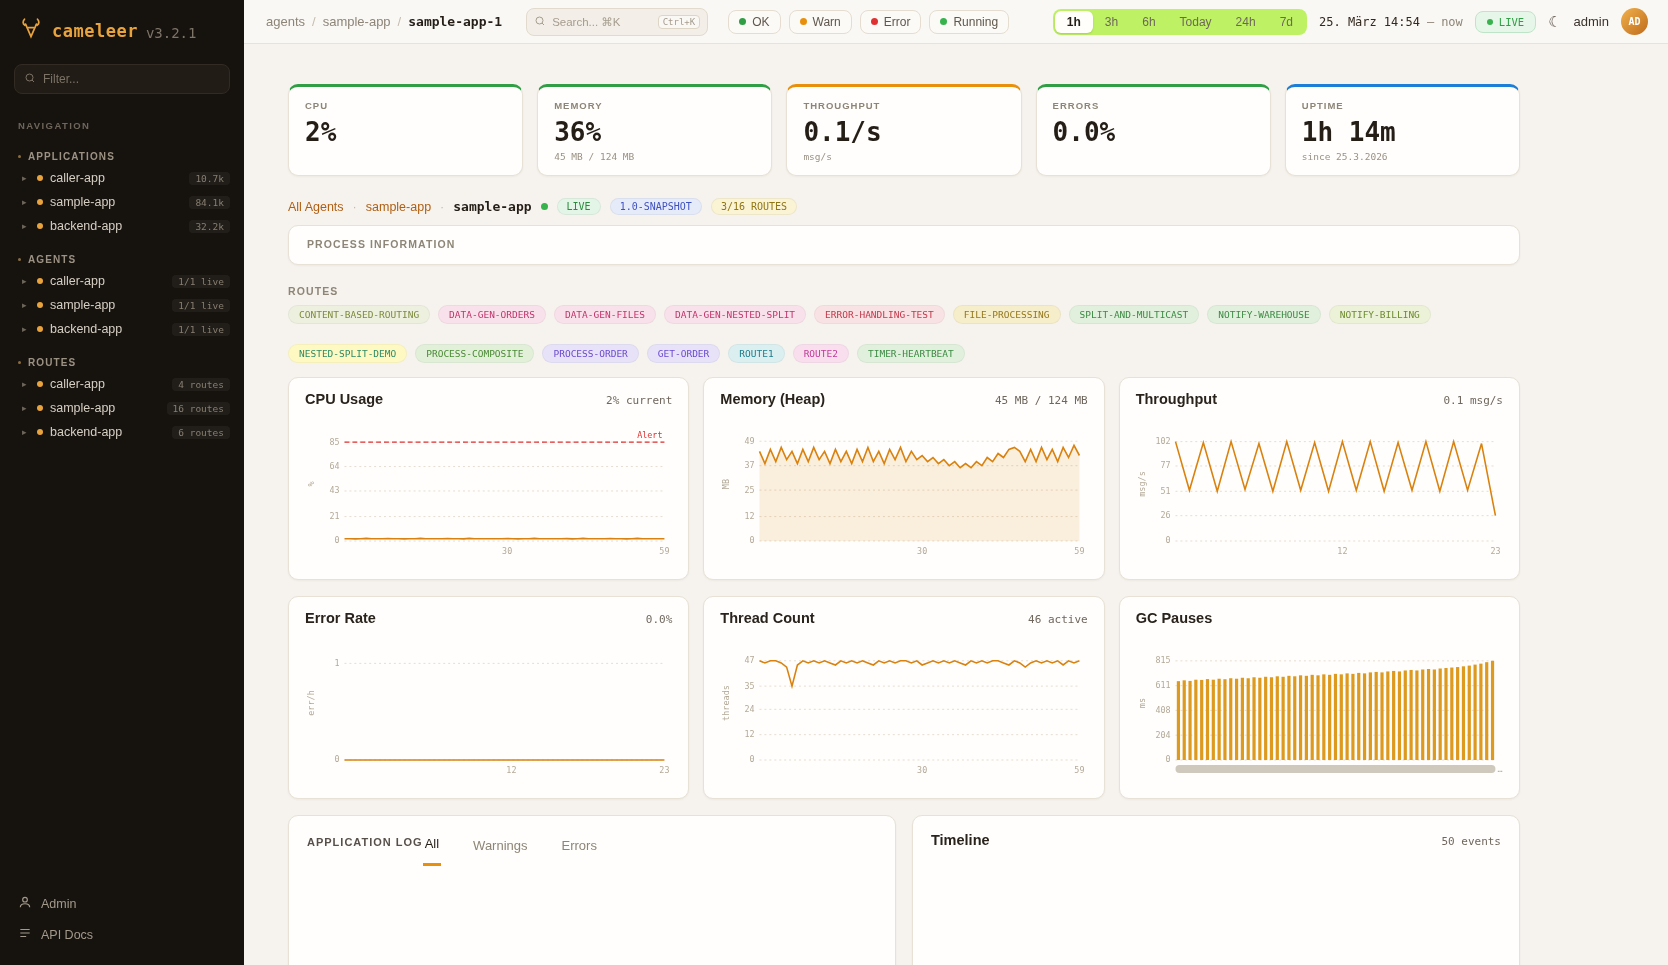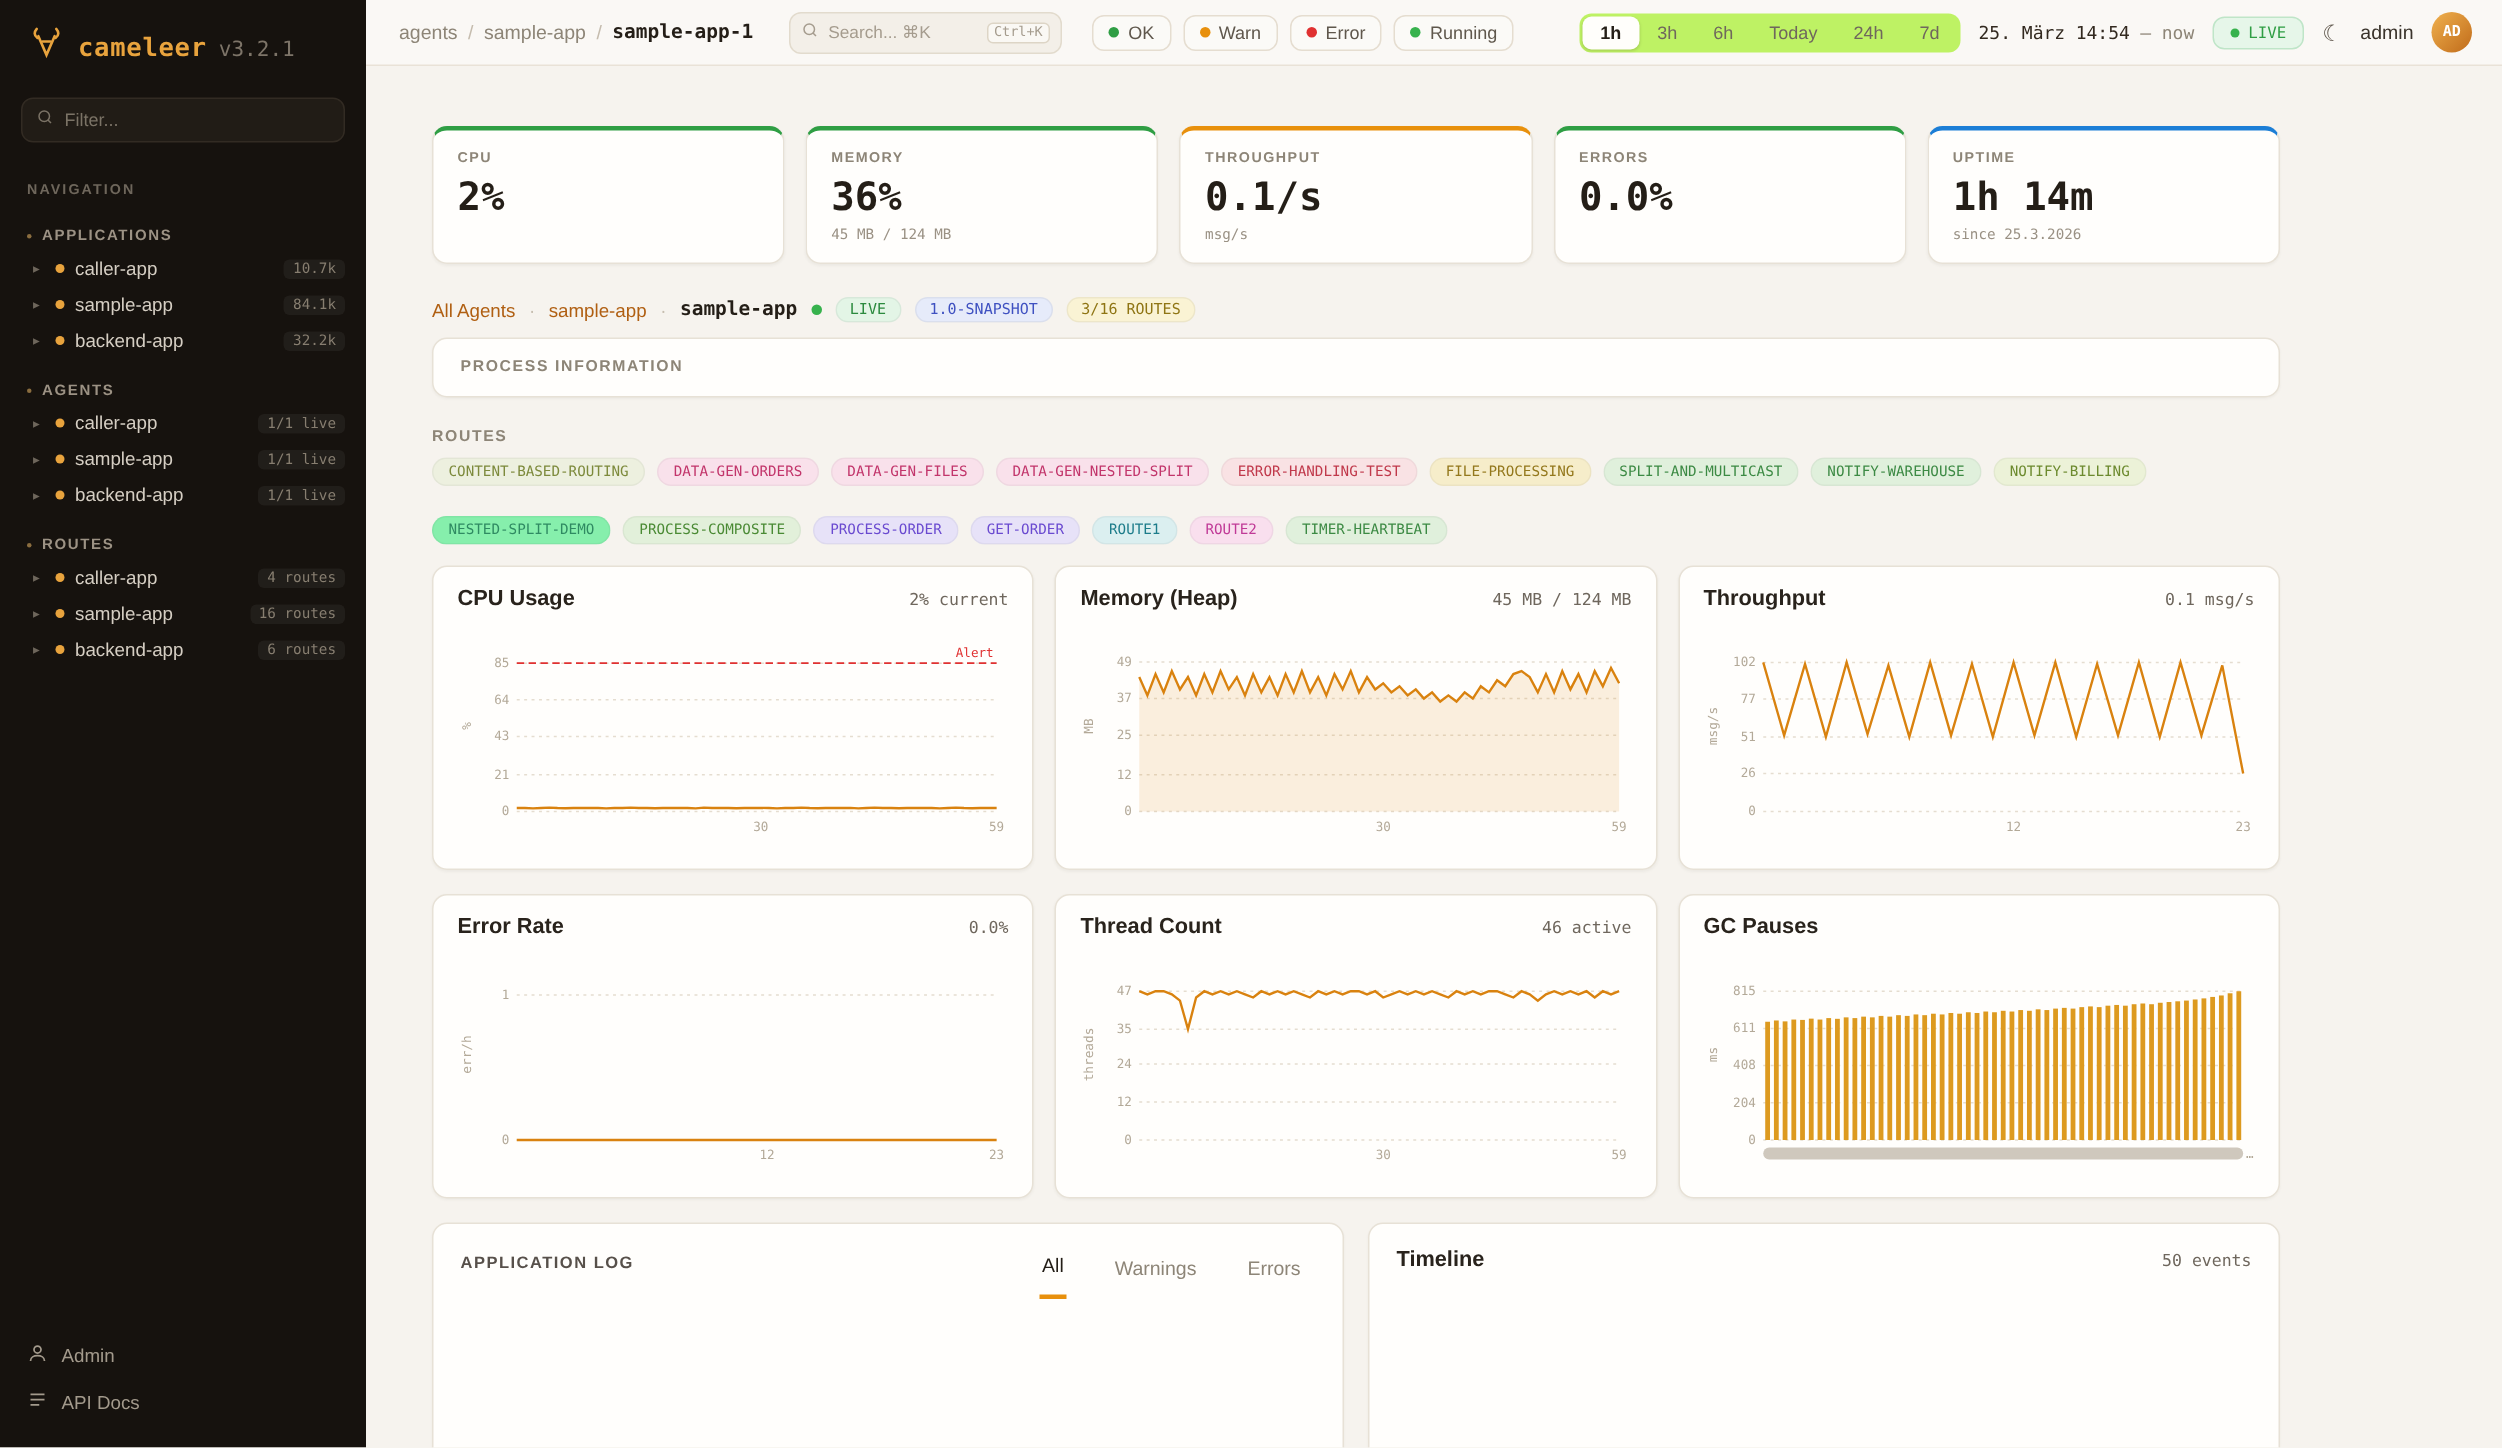--- a/index.html
+++ b/index.html
@@ -90,21 +90,21 @@
   .chart-value { font-family:"DejaVu Sans Mono", monospace; font-size:11px; color:#6f675d; }
   .chart-body { height:158px; }
   .chart-svg { width:100%; height:158px; display:block; }
   .chart-svg .grid { stroke:#e5ddd0; stroke-width:1; stroke-dasharray:2 3; }
   .chart-svg .tick { font-family:"DejaVu Sans Mono", monospace; font-size:8.5px; fill:#b3a998; }
   .chart-svg .alert-line { stroke:#e03131; stroke-width:1.2; stroke-dasharray:5 3; }
   .chart-svg .alert-label { font-family:"DejaVu Sans Mono", monospace; font-size:8.5px; fill:#e03131; }
 
   .bottom-grid { display:grid; grid-template-columns:1fr 1fr; gap:16px; }
   .bottom-card { padding:16px 18px 0; height:180px; }
-  .log-head { display:flex; justify-content:space-between; align-items:flex-start; }
+  .log-head { display:flex; align-items:flex-start; }
   .log-title { font-size:11px; letter-spacing:1px; color:#57504a; font-weight:bold; padding-top:4px; }
   .tabs { display:flex; gap:30px; padding-right:8px; }
   .tab { border:none; background:transparent; font-size:13px; color:#8d8577; cursor:pointer; padding:4px 2px 12px; font-family:"Liberation Sans", sans-serif; }
   .tab.active { color:#241e17; font-weight:normal; border-bottom:3px solid #e8900c; }
   .timeline-head { display:flex; justify-content:space-between; align-items:baseline; }
   .timeline-title { font-size:14.5px; font-weight:bold; color:#29231c; }
 </style>
 </head>
 <body>
 
@@ -351,21 +351,21 @@
         <div class="routes-badges">
           <span class="route-badge" style="background-color: rgb(237, 240, 223); color: rgb(125, 138, 60);">CONTENT-BASED-ROUTING</span>
           <span class="route-badge" style="background-color: rgb(249, 225, 235); color: rgb(194, 53, 107);">DATA-GEN-ORDERS</span>
           <span class="route-badge" style="background-color: rgb(249, 225, 235); color: rgb(194, 53, 107);">DATA-GEN-FILES</span>
           <span class="route-badge" style="background-color: rgb(249, 225, 235); color: rgb(194, 53, 107);">DATA-GEN-NESTED-SPLIT</span>
           <span class="route-badge" style="background-color: rgb(249, 226, 228); color: rgb(192, 57, 75);">ERROR-HANDLING-TEST</span>
           <span class="route-badge" style="background-color: rgb(246, 237, 202); color: rgb(148, 120, 28);">FILE-PROCESSING</span>
           <span class="route-badge" style="background-color: rgb(224, 240, 220); color: rgb(60, 138, 68);">SPLIT-AND-MULTICAST</span>
           <span class="route-badge" style="background-color: rgb(224, 240, 220); color: rgb(60, 138, 68);">NOTIFY-WAREHOUSE</span>
           <span class="route-badge" style="background-color: rgb(236, 242, 216); color: rgb(108, 138, 46);">NOTIFY-BILLING</span>
-          <span class="route-badge" style="background-color: #86efac; color: rgb(47, 138, 98);">NESTED-SPLIT-DEMO</span>
+          <span class="route-badge" style="background-color: #fef9c3; color: rgb(47, 138, 98);">NESTED-SPLIT-DEMO</span>
           <span class="route-badge" style="background-color: rgb(226, 240, 218); color: rgb(74, 138, 52);">PROCESS-COMPOSITE</span>
           <span class="route-badge" style="background-color: rgb(231, 226, 248); color: rgb(106, 74, 208);">PROCESS-ORDER</span>
           <span class="route-badge" style="background-color: rgb(231, 226, 248); color: rgb(106, 74, 208);">GET-ORDER</span>
           <span class="route-badge" style="background-color: rgb(219, 239, 240); color: rgb(28, 124, 138);">ROUTE1</span>
           <span class="route-badge" style="background-color: rgb(249, 223, 238); color: rgb(192, 58, 151);">ROUTE2</span>
           <span class="route-badge" style="background-color: rgb(224, 240, 220); color: rgb(60, 138, 68);">TIMER-HEARTBEAT</span>
         </div>
       </div>
 
       <div class="charts-grid">

